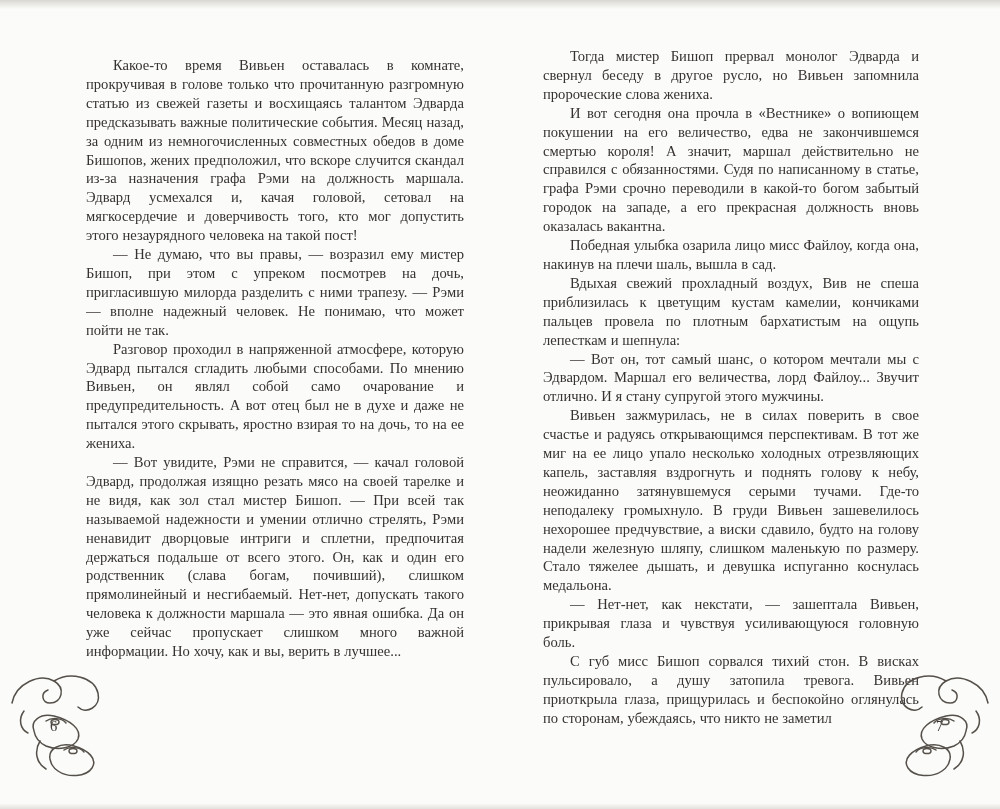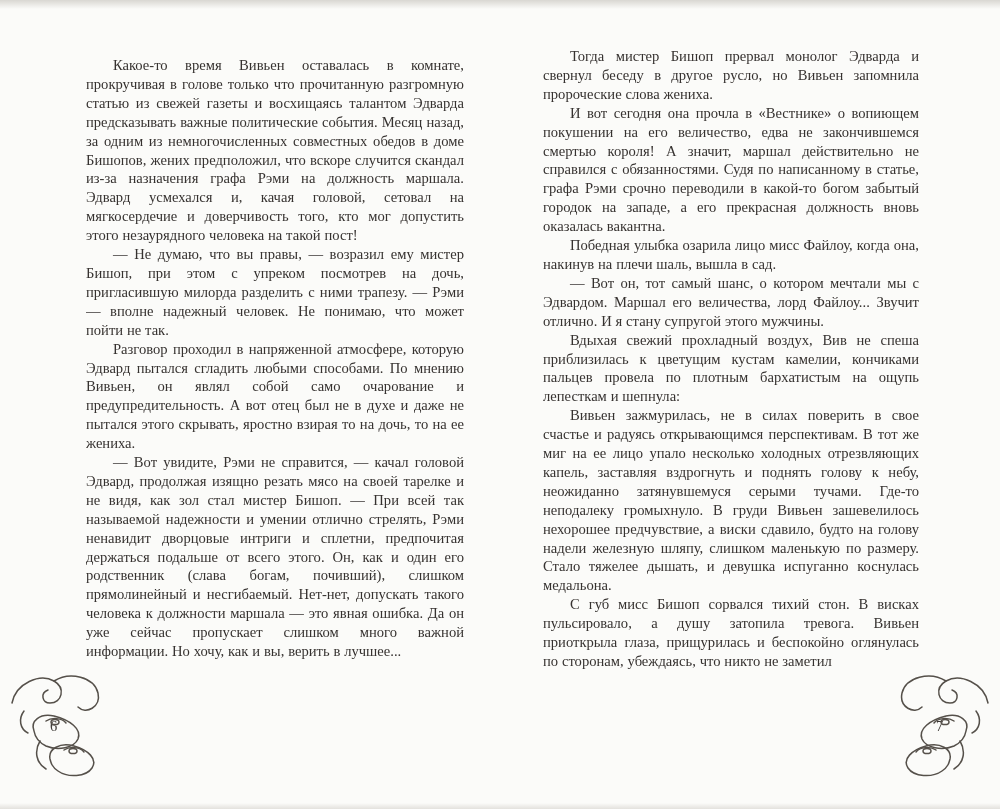--- a/index.html
+++ b/index.html
@@ -103,23 +103,24 @@
       <path d="M34,74 C28,84 30,96 40,102"></path>
     </svg>
   </div>
 </div>
 
 <div>
   <div class="text-block right">
     <p>Тогда мистер Бишоп прервал монолог Эдварда и свернул беседу в другое русло, но Вивьен запомнила пророческие слова жениха.</p>
     <p>И вот сегодня она прочла в «Вестнике» о вопиющем покушении на его величество, едва не закончившемся смертью короля! А значит, маршал действительно не справился с обязанностями. Судя по написанному в статье, графа Рэми срочно переводили в какой-то богом забытый городок на западе, а его прекрасная должность вновь оказалась вакантна.</p>
     <p>Победная улыбка озарила лицо мисс Файлоу, когда она, накинув на плечи шаль, вышла в сад.</p>
+    <p>Вдыхая свежий прохладный воздух, Вив не спеша приблизилась к цветущим кустам камелии, кончиками пальцев провела по плотным бархатистым на ощупь лепесткам и шепнула:</p>
     <p>— Вот он, тот самый шанс, о котором мечтали мы с Эдвардом. Маршал его величества, лорд Файлоу... Звучит отлично. И я стану супругой этого мужчины.</p>
-    <p>Вдыхая свежий прохладный воздух, Вив не спеша приблизилась к цветущим кустам камелии, кончиками пальцев провела по плотным бархатистым на ощупь лепесткам и шепнула:</p>
     <p>Вивьен зажмурилась, не в силах поверить в свое счастье и радуясь открывающимся перспективам. В тот же миг на ее лицо упало несколько холодных отрезвляющих капель, заставляя вздрогнуть и поднять голову к небу, неожиданно затянувшемуся серыми тучами. Где-то неподалеку громыхнуло. В груди Вивьен зашевелилось нехорошее предчувствие, а виски сдавило, будто на голову надели железную шляпу, слишком маленькую по размеру. Стало тяжелее дышать, и девушка испуганно коснулась медальона.</p>
+    <p>— Нет-нет, как некстати, — зашептала Вивьен, прикрывая глаза и чувствуя усиливающуюся головную боль.</p>
     <p>С губ мисс Бишоп сорвался тихий стон. В висках пульсировало, а душу затопила тревога. Вивьен приоткрыла глаза, прищурилась и беспокойно оглянулась по сторонам, убеждаясь, что никто не заметил</p>
   </div>
   <div class="page-number right">7</div>
   <div class="ornament right">
     <svg viewBox="0 0 100 118" fill="none" stroke="#55504a" stroke-width="1.5" stroke-linecap="round">
       <path d="M6,36 C10,16 34,6 48,14 C60,21 56,36 44,36 C36,36 34,26 42,23"></path>
       <path d="M48,14 C64,4 88,10 92,26 C95,40 80,48 72,40"></path>
       <path d="M18,44 C12,52 14,62 22,66"></path>
       <path d="M28,64 C24,54 34,46 48,49 C64,53 76,62 72,72 C68,81 52,84 40,79 C32,75 29,70 28,64 Z"></path>
       <path d="M40,54 C46,50 56,51 60,56"></path>

